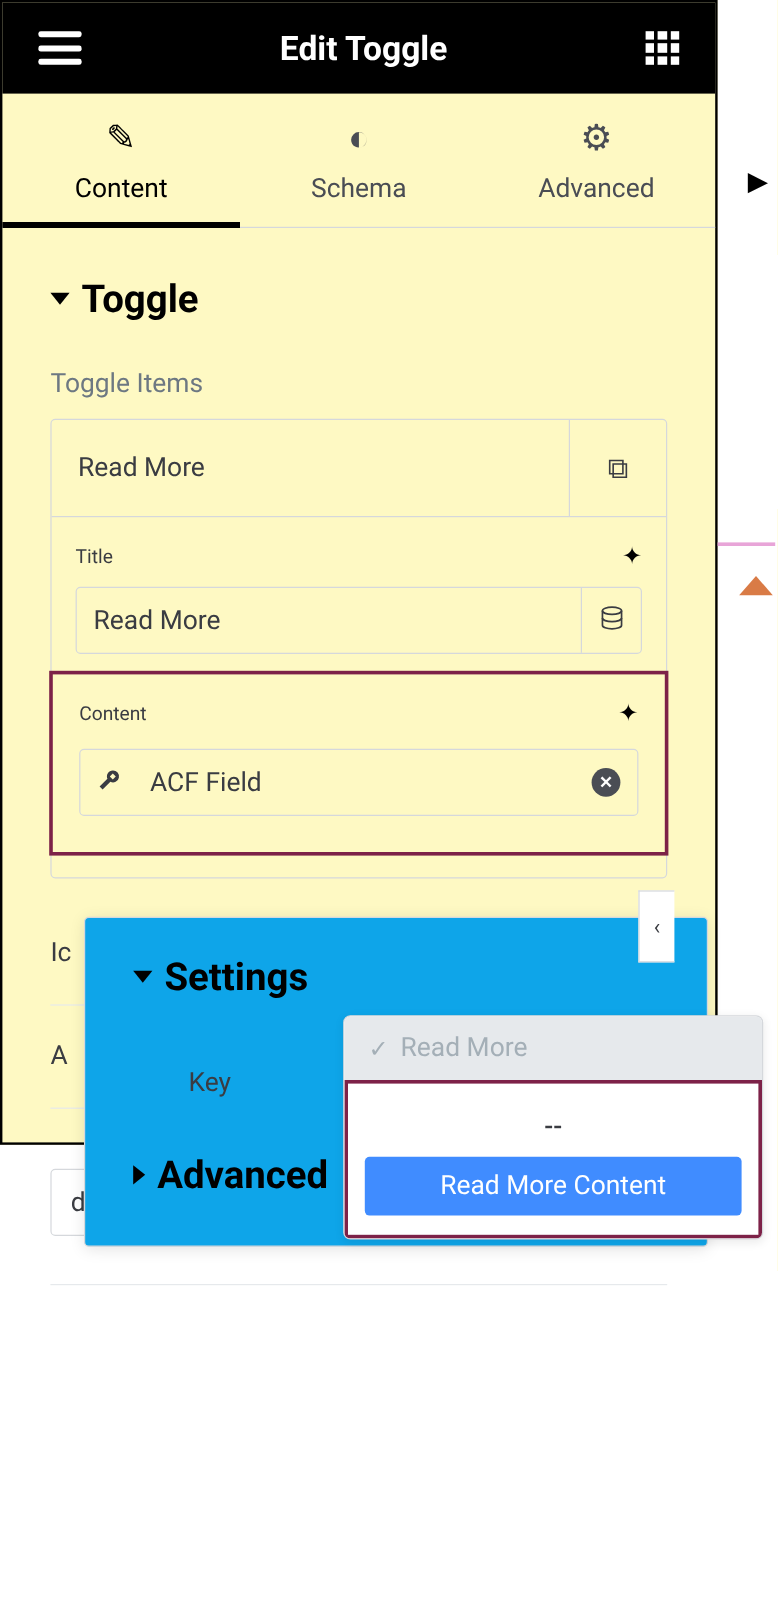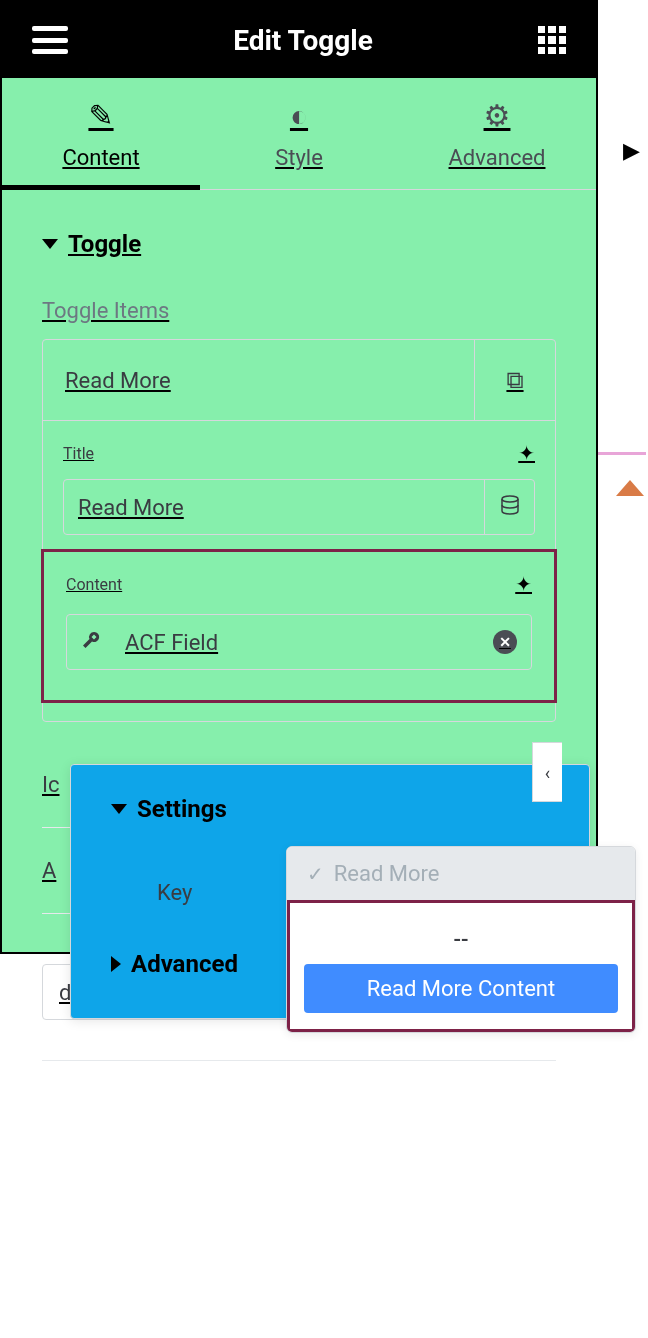--- a/index.html
+++ b/index.html
@@ -13,22 +13,21 @@
       height: 1338px;
       background: #fff;
       position: relative;
       overflow: hidden;
     }
     .panel {
       width: 598px;
       height: 954px;
       border: 2px solid #000;
       position: relative;
-      background: #86efac;
-      text-decoration: underline;
+      background: #fef9c3;
     }
     .header {
       background: #000;
       height: 76px;
       display: flex;
       align-items: center;
       justify-content: space-between;
       padding: 0 30px;
     }
     .hamburger {
@@ -113,21 +112,21 @@
       border-top: 10px solid #000;
     }
     .caret-right {
       width: 0;
       height: 0;
       border-top: 8px solid transparent;
       border-bottom: 8px solid transparent;
       border-left: 10px solid #000;
     }
     .section-title {
-      font-size: 24px;
+      font-size: 32px;
       font-weight: 700;
     }
     .field-label {
       font-size: 22px;
       color: #6d7882;
       margin-bottom: 16px;
     }
     .toggle-item {
       border: 1px solid #d5d8dc;
       border-radius: 4px;
@@ -451,21 +450,21 @@
     </div>
   </div>
 
   <div class="tabs">
     <div class="tab active">
       <div class="tab-icon">✎</div>
       <div class="tab-label">Content</div>
     </div>
     <div class="tab">
       <div class="tab-icon">◐</div>
-      <div class="tab-label">Style</div>
+      <div class="tab-label">Schema</div>
     </div>
     <div class="tab">
       <div class="tab-icon">⚙</div>
       <div class="tab-label">Advanced</div>
     </div>
   </div>
 
   <div class="content-area">
     <div class="section-header">
       <div class="caret-down"></div>

